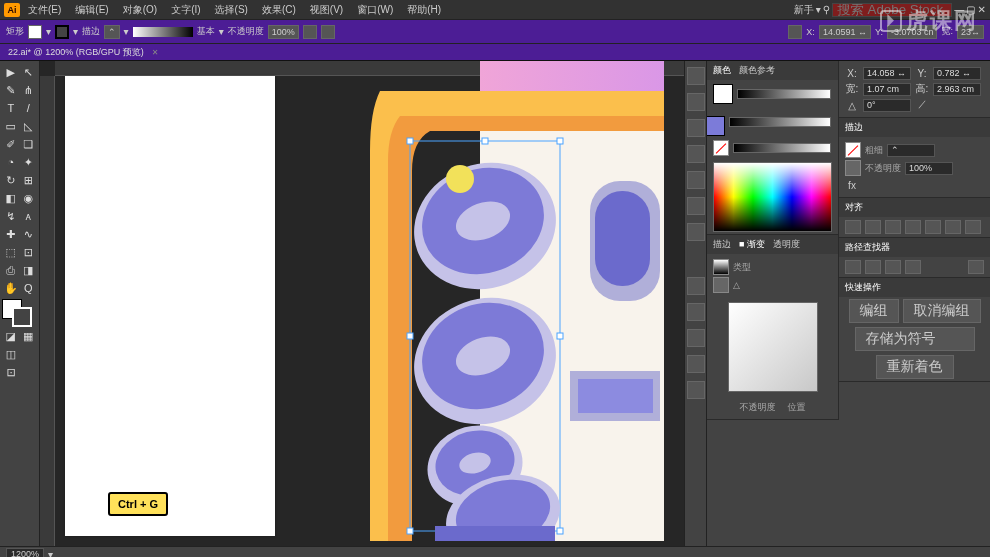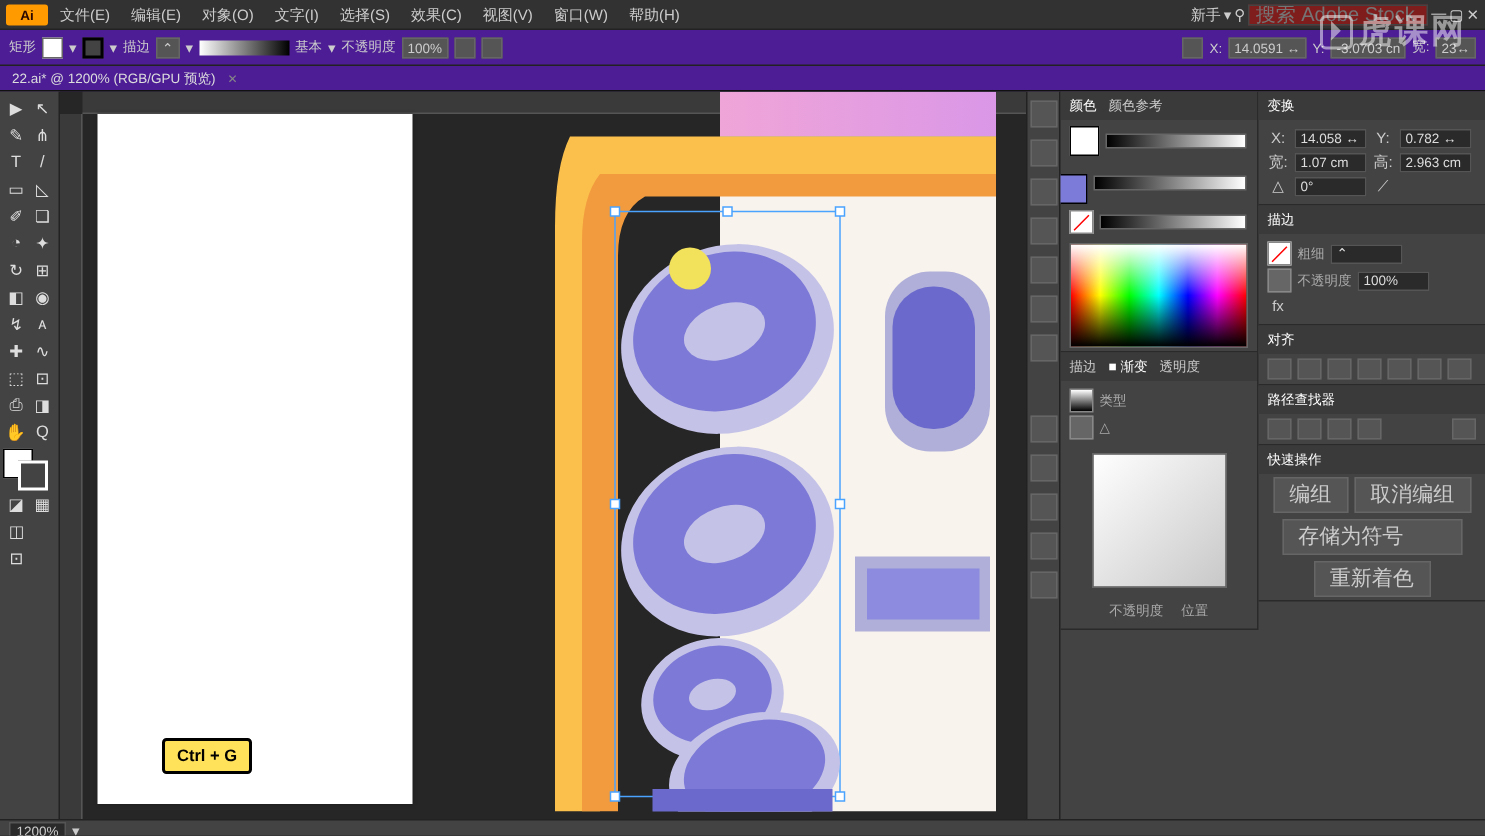--- a/index.html
+++ b/index.html
@@ -1,18 +1,18 @@
 <!DOCTYPE html>
 <html><head>
 <meta charset="utf-8">
 <style>
 * { margin: 0; padding: 0; box-sizing: border-box; font-family: sans-serif; }
 body { width: 990px; height: 557px; background: #323232; color: #ccc; font-size: 10px; overflow: hidden; position: relative; }
 .menubar { height: 20px; background: #323232; display: flex; align-items: center; padding: 0 4px; gap: 2px; border-bottom: 1px solid #222; }
-.menubar .logo { background: #ff9a00; color: #2a0800; font-weight: bold; width: 28px; height: 14px; display: flex; align-items: center; justify-content: center; border-radius: 2px; font-size: 9px; }
+.menubar .logo { background: #ff9a00; color: #2a0800; font-weight: bold; width: 16px; height: 14px; display: flex; align-items: center; justify-content: center; border-radius: 2px; font-size: 9px; }
 .menubar .m { padding: 2px 6px; cursor: pointer; font-size: 10px; }
 .menubar .right { margin-left: auto; display: flex; gap: 2px; align-items: center; }
 .menubar .search { background: #7f1d1d; border: 1px solid #444; width: 120px; height: 14px; padding: 0 4px; color: #999; }
 .ctrlbar { height: 24px; background: #4c1d95; display: flex; align-items: center; padding: 2px 6px; gap: 4px; border-bottom: 1px solid #222; }
 .ctrlbar .box { height: 14px; background: #555; border: 1px solid #666; padding: 0 3px; display: flex; align-items: center; font-size: 9px; }
 .ctrlbar .icon { width: 14px; height: 14px; background: #555; border: 1px solid #666; }
 .ctrlbar .grad { width: 60px; height: 10px; background: linear-gradient(to right, #fff, #000); }
 .ctrlbar .lbl { font-size: 9px; }
 .doctab { height: 17px; background: #4c1d95; display: flex; align-items: center; padding: 0 8px; gap: 8px; border-bottom: 1px solid #111; }
 .doctab .tab { font-size: 9px; color: #ddd; }
@@ -307,23 +307,20 @@
           <div class="panel-body">
             <div class="row" style="justify-content:center;gap:12px">
               <span class="small-txt">不透明度</span>
               <span class="small-txt">位置</span>
             </div>
           </div>
         </div>
       </div>
       <div class="panels-right">
         <div class="panel">
-          <div class="panel-header">
-              <span class="ph active">变换</span>
-            </div>
           <div class="panel-body">
             <div class="row">
               <span class="ic">X:</span>
               <input class="field" value="14.058 ↔" style="">
               <span class="ic">Y:</span>
               <input class="field" value="0.782 ↔" style="">
             </div>
             <div class="row">
               <span class="ic">宽:</span>
               <input class="field" value="1.07 cm" style="">

